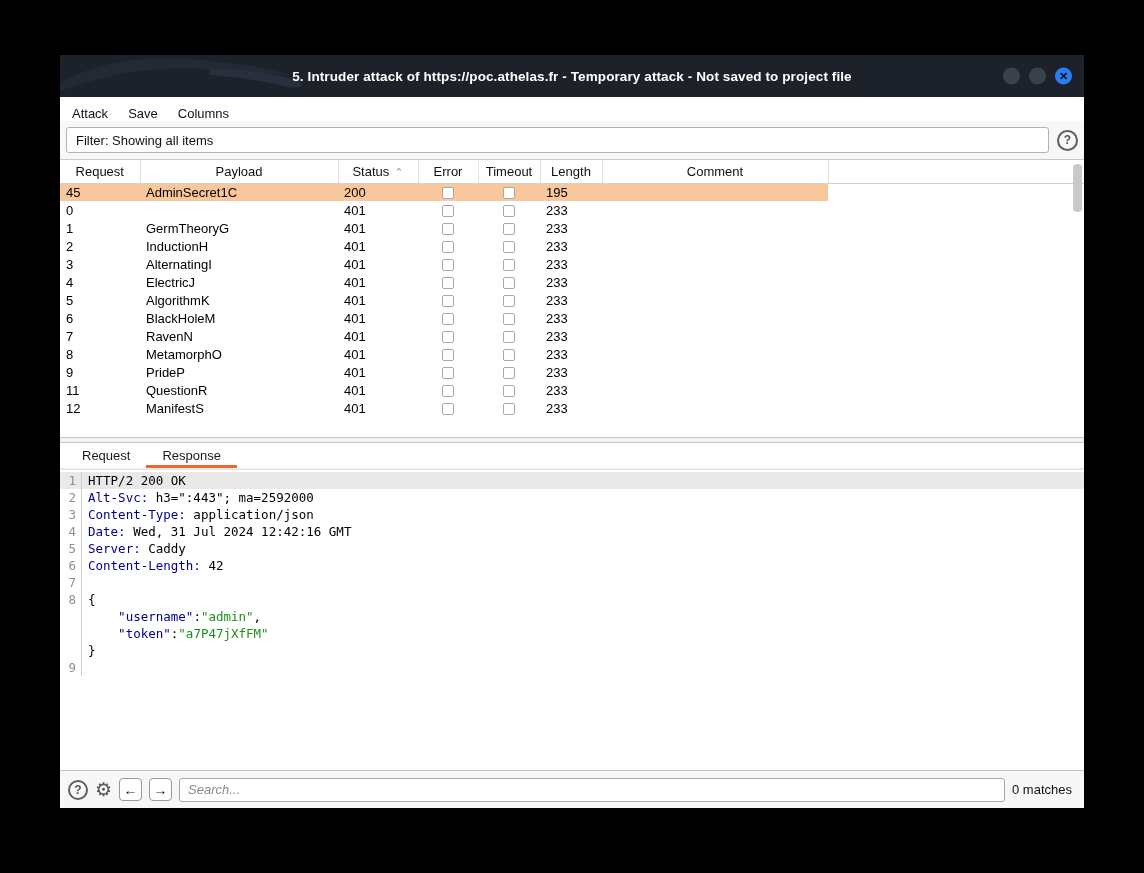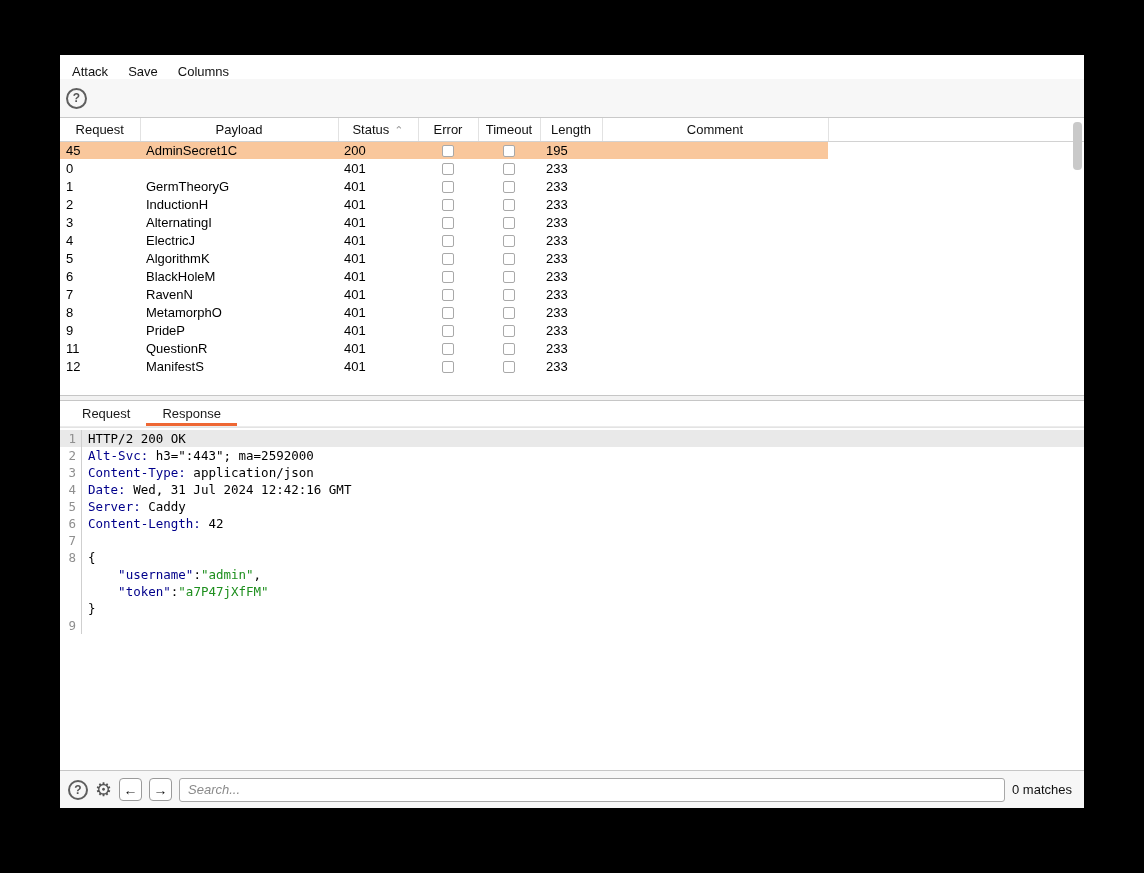--- a/index.html
+++ b/index.html
@@ -104,29 +104,46 @@
              flex:none; background:#fbfbfb;}
   .status-label{font-size:13px; color:#111; flex:none;}
   .progress{flex:1; height:11px; border-radius:6px; background:#f4612e;}
 </style>
 </head>
 <body>
 
 <div class="stage">
   <div class="window">
 
+    <div class="titlebar">
+      <svg class="dragon" width="300" height="42" viewBox="0 0 300 42">
+        <path d="M-10,34 C30,8 80,-2 150,6 C190,10 215,14 235,22 C215,18 185,16 150,14 C100,11 50,16 -10,40 Z" fill="#252b37"></path>
+        <path d="M150,14 C190,14 225,20 238,26 C246,30 240,34 228,32 C218,30 200,24 150,20 Z" fill="#2a3140"></path>
+      </svg>
+      <div class="title">5. Intruder attack of https://poc.athelas.fr - Temporary attack - Not saved to project file</div>
+      <div class="win-controls">
+        <div class="wbtn"></div>
+        <div class="wbtn"></div>
+        <div class="wbtn close">
+            <span>✕</span>
+          </div>
+      </div>
+    </div>
 
     <div class="menubar">
         <span class="menu-item">Attack</span>
         <span class="menu-item">Save</span>
         <span class="menu-item">Columns</span>
       </div>
 
 
     <div class="filterbar">
+      <div class="filter-box">
+        <span>Filter: Showing all items</span>
+      </div>
       <div class="help-circle">
         <span>?</span>
       </div>
     </div>
 
     <div class="table-wrap">
       <table class="results">
         <colgroup id="tbl-cols">
             <col style="width: 80px;">
             <col style="width: 198px;">

